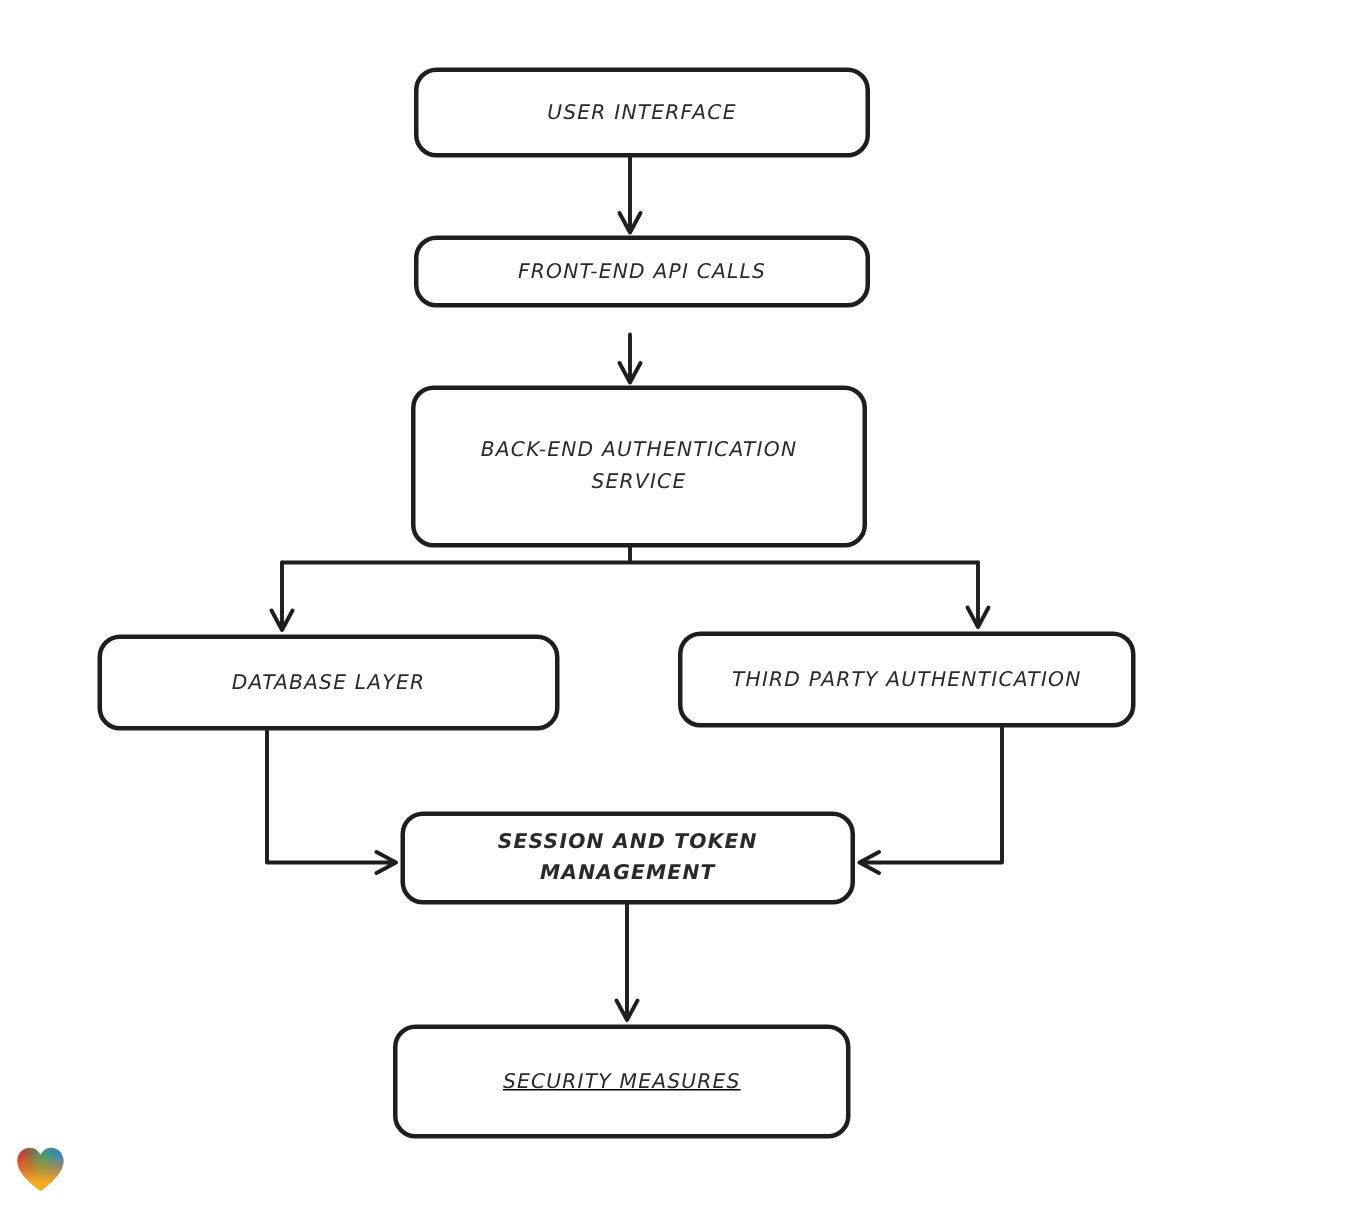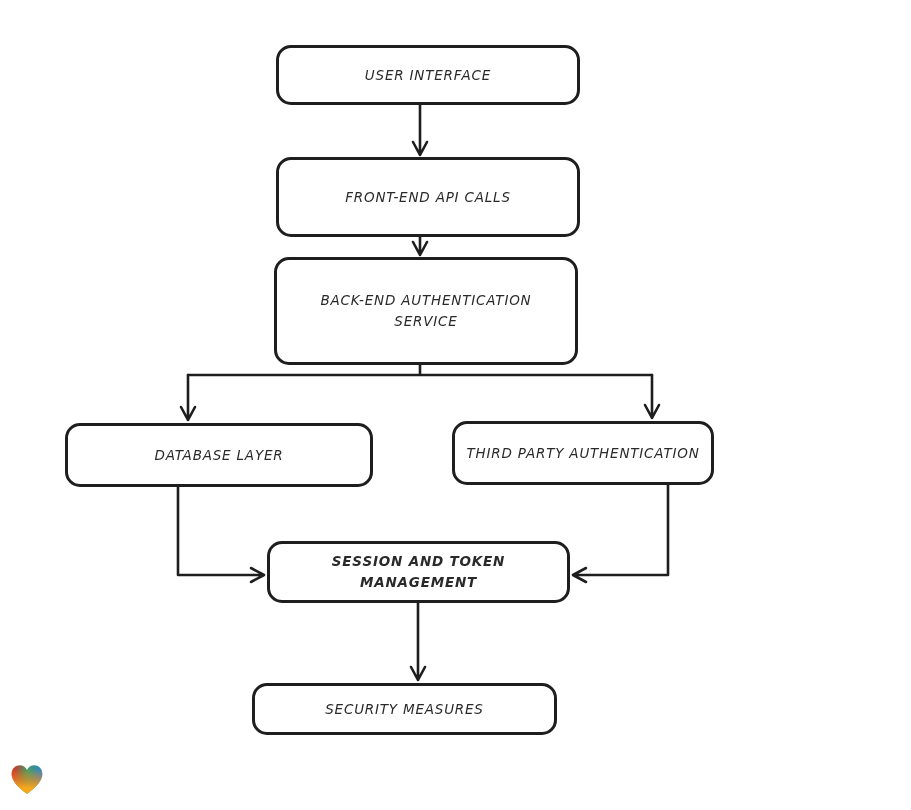--- a/index.html
+++ b/index.html
@@ -73,41 +73,41 @@
 
     <path d="M668 485 L668 575 L573 575 M586 568 L573 575 M586 582 L573 575"></path>
 
     <path d="M418 603 L418 680 M411 667 L418 680 M425 667 L418 680"></path>
   </svg>
 
   <div class="node" style="left:276px; top:45px; width:304px; height:60px;">
     <span class="label">USER INTERFACE</span>
   </div>
 
-  <div class="node" style="left:276px; top:157px; width:304px; height:80px;">
+  <div class="node" style="left:276px; top:157px; width:304px; height:48px;">
     <span class="label">FRONT-END API CALLS</span>
   </div>
 
   <div class="node wrap-240" style="left:274px; top:257px; width:304px; height:108px;">
     <span class="label">BACK-END AUTHENTICATION SERVICE</span>
   </div>
 
   <div class="node" style="left:65px; top:423px; width:308px; height:64px;">
     <span class="label">DATABASE LAYER</span>
   </div>
 
-  <div class="node" style="left:452px; top:421px; width:262px; height:64px;">
+  <div class="node" style="left:452px; top:421px; width:305px; height:64px;">
     <span class="label">THIRD PARTY AUTHENTICATION</span>
   </div>
 
   <div class="node wrap-200" style="left:267px; top:541px; width:303px; height:62px;font-weight:bold;">
     <span class="label">SESSION AND TOKEN MANAGEMENT</span>
   </div>
 
-  <div class="node" style="left:252px; top:683px; width:305px; height:52px;">
+  <div class="node" style="left:262px; top:683px; width:305px; height:76px;text-decoration:underline;">
     <span class="label">SECURITY MEASURES</span>
   </div>
 
   <div class="logo">
     <svg width="34" height="33" viewBox="0 0 32 30">
       <defs>
         <linearGradient id="heart-rgb" x1="0" y1="0" x2="1" y2="0">
           <stop offset="0" stop-color="#e02727"></stop>
           <stop offset="0.52" stop-color="#3f9e63"></stop>
           <stop offset="1" stop-color="#2e7fd6"></stop>

